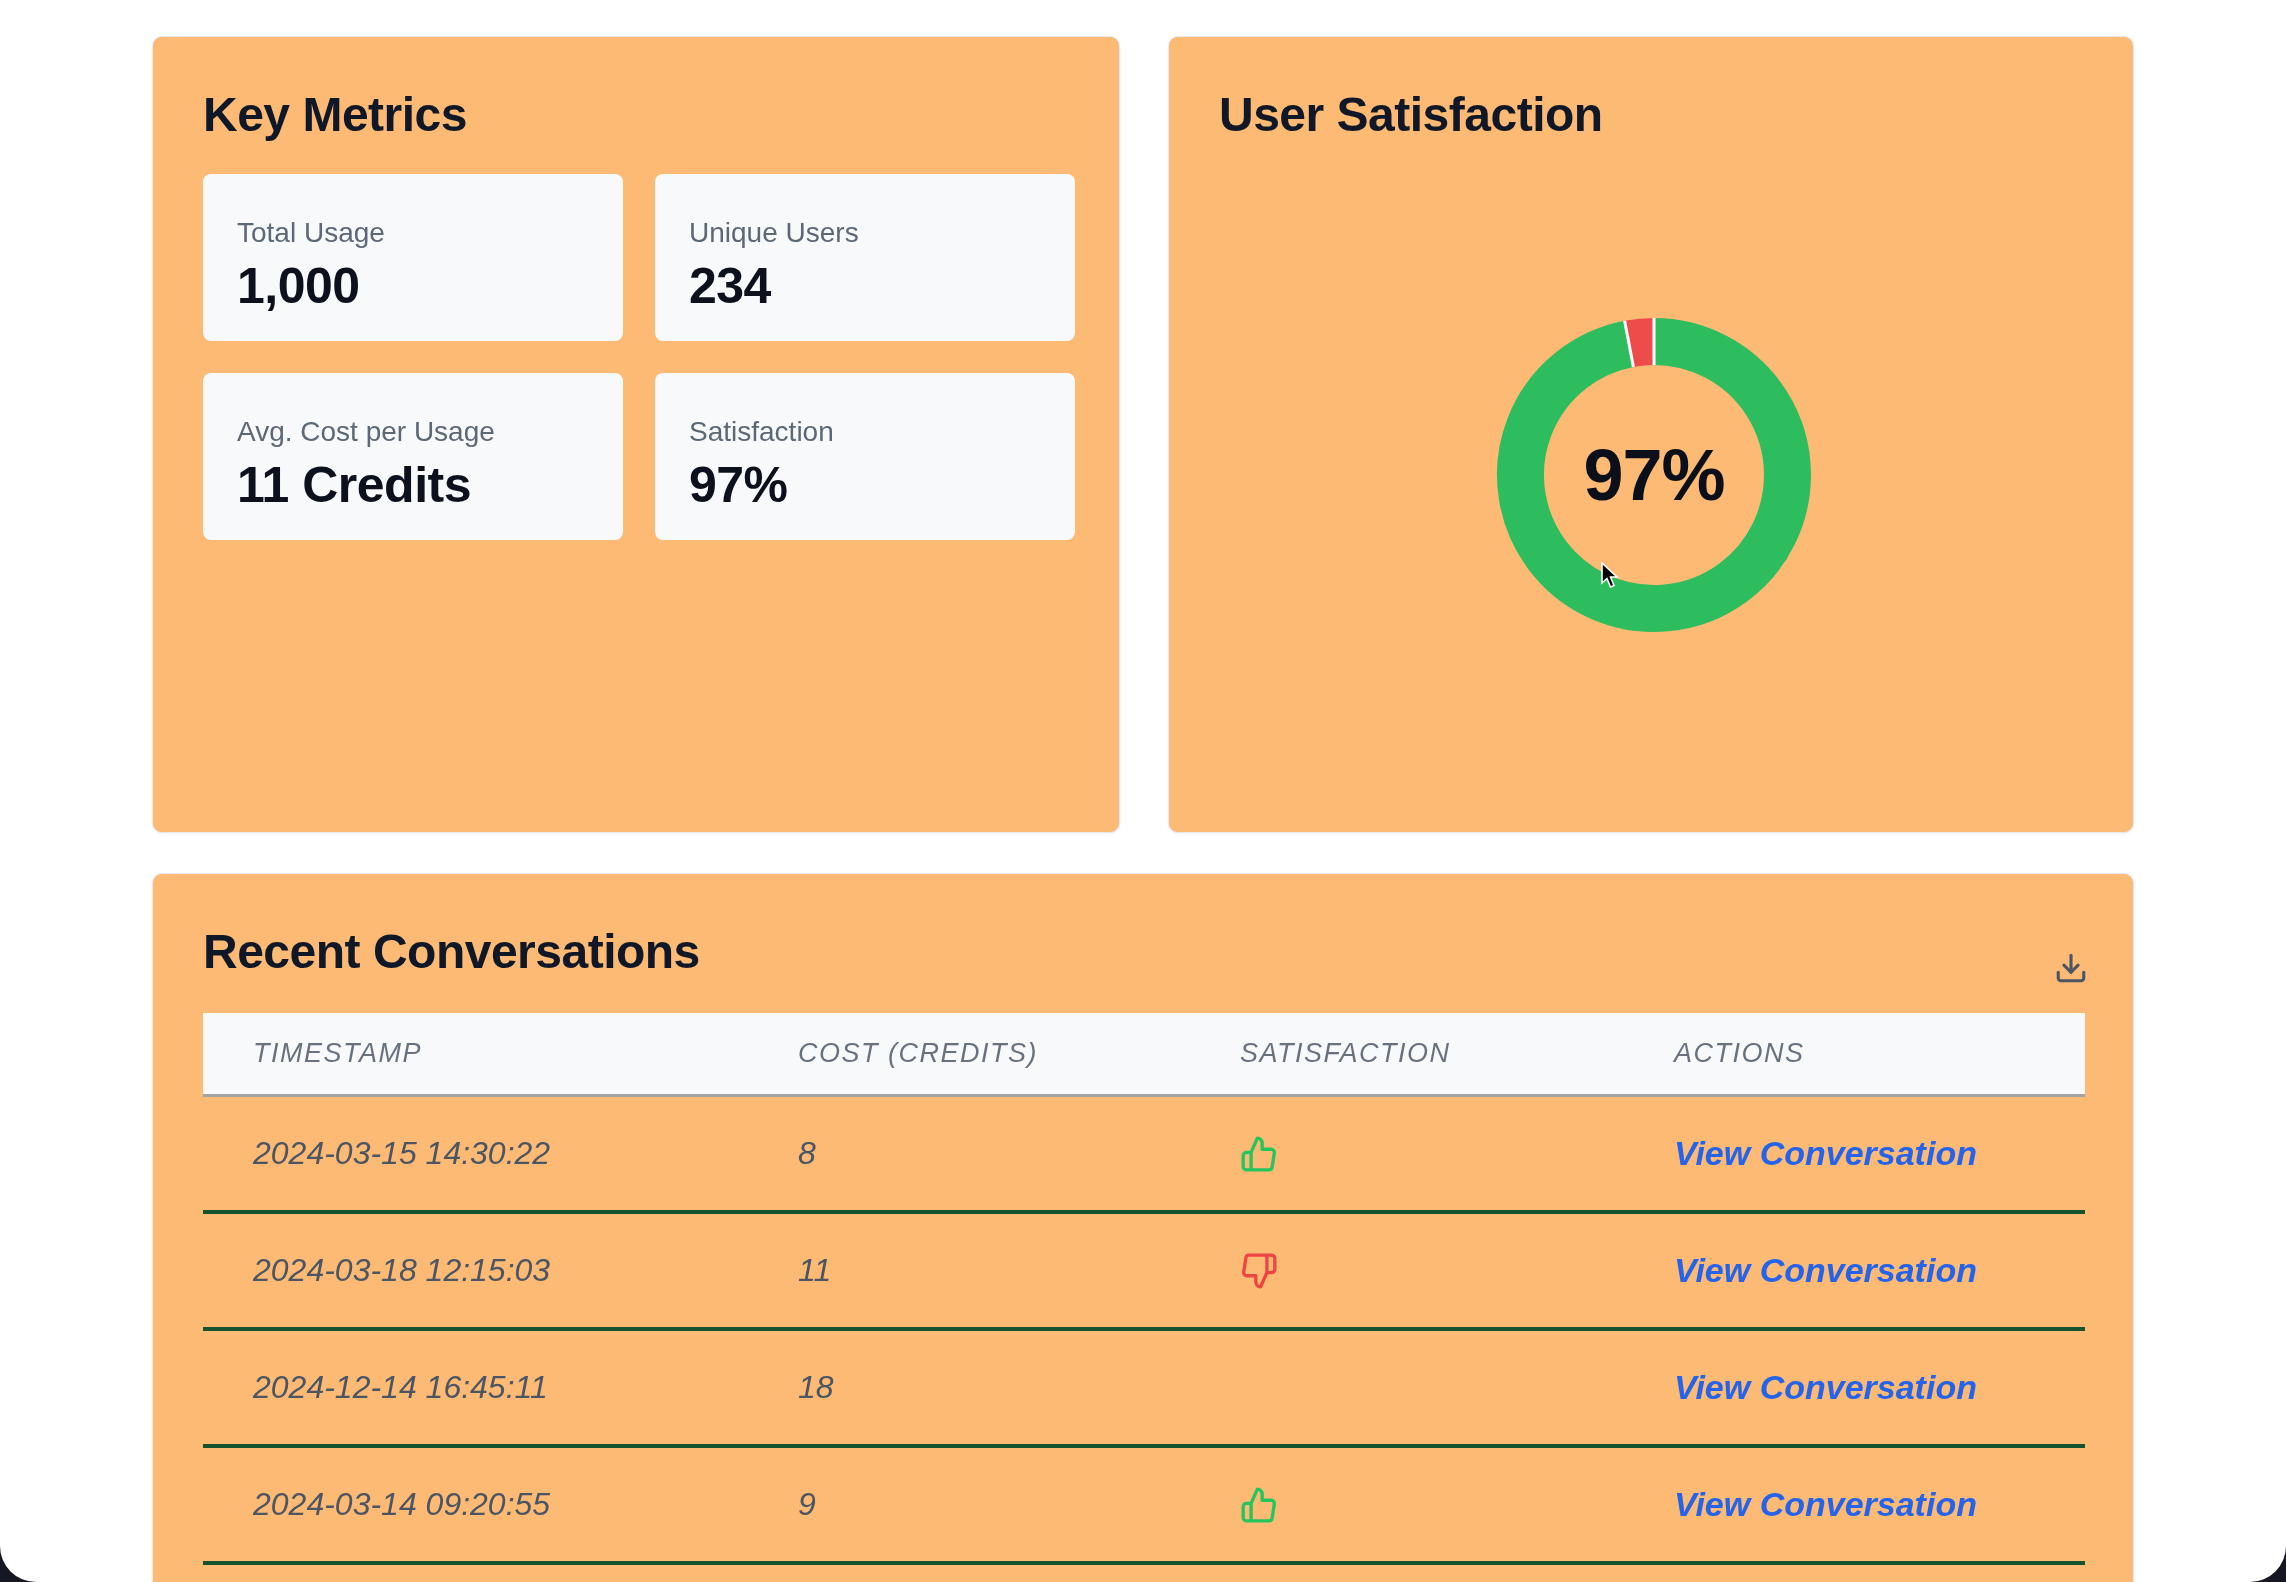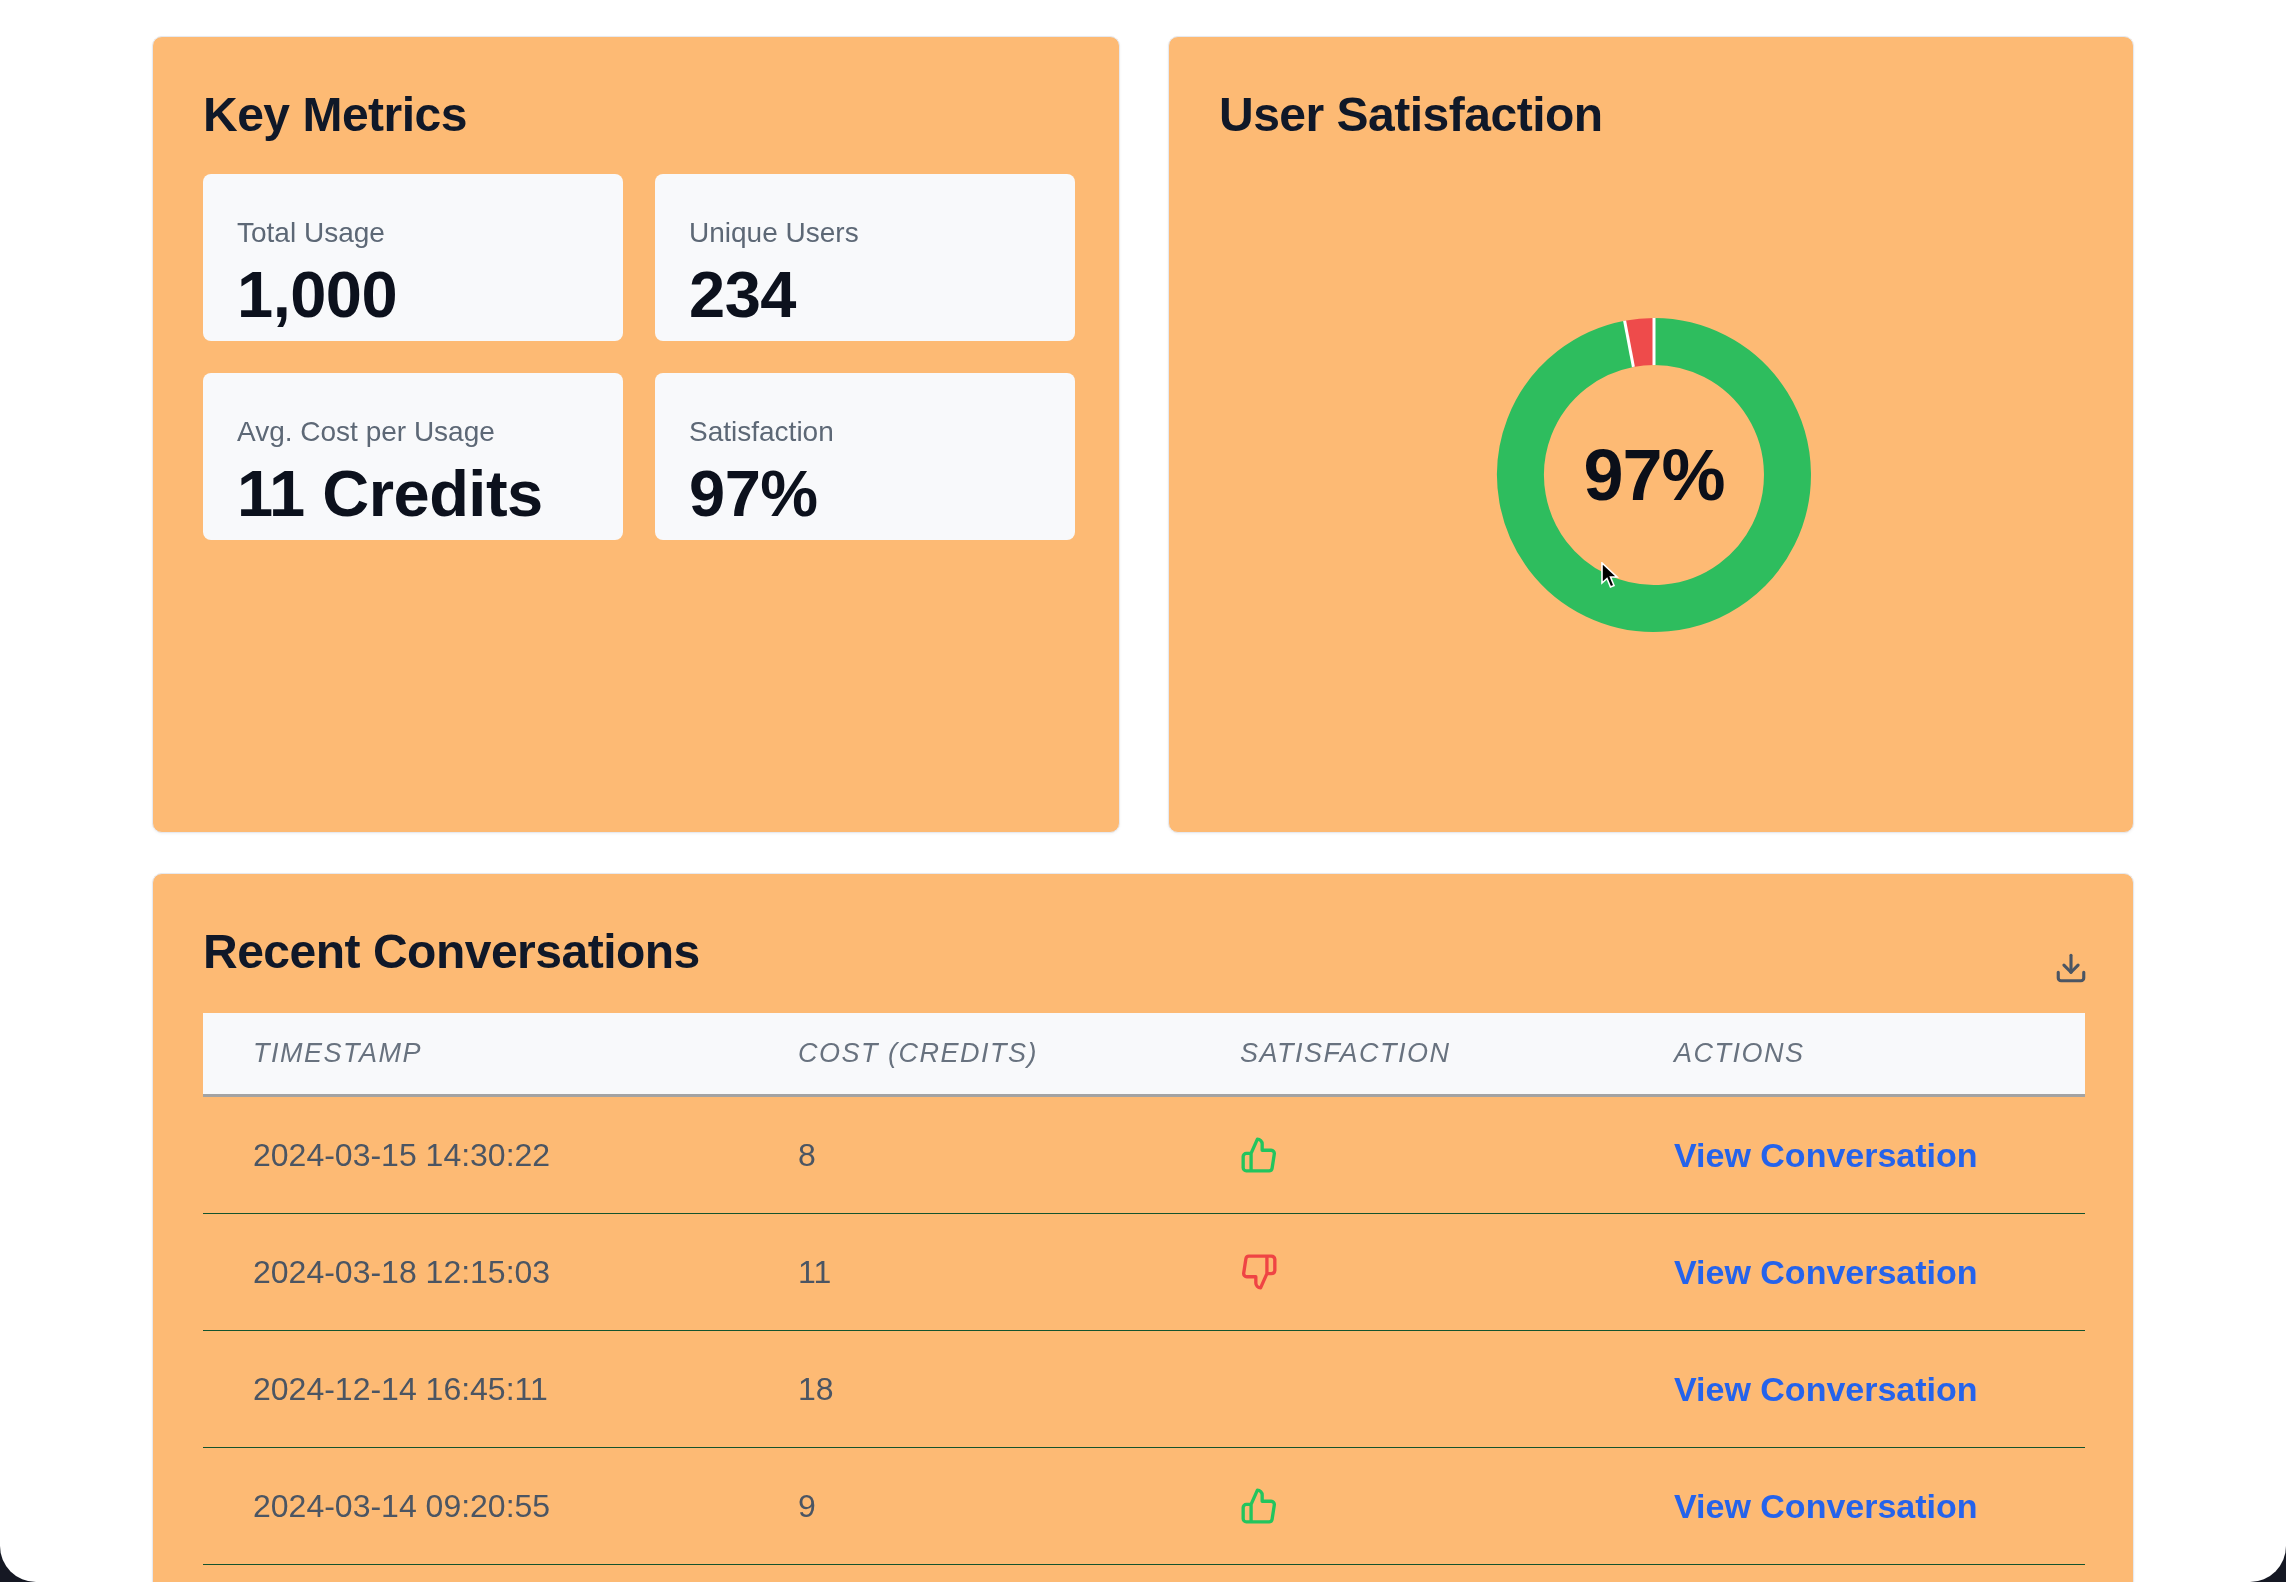--- a/index.html
+++ b/index.html
@@ -11,39 +11,39 @@
         box-shadow:0 1px 3px rgba(16,24,40,.05);}
   .card-title{position:absolute;left:50px;top:50px;font-size:48px;font-weight:700;
               color:#101828;letter-spacing:-.5px;white-space:nowrap;}
 
   
   #km-card{left:152px;top:36px;width:968px;height:797px;}
   .stat-grid{position:absolute;left:50px;top:137px;display:grid;
              grid-template-columns:420px 420px;grid-auto-rows:167px;column-gap:30px;row-gap:35px;gap:32px;}
   .stat-box{background:#f8f9fb;border-radius:8px;padding:42px 34px 0 34px;}
   .stat-label{font-size:28px;color:#5d6876;line-height:1.2;}
-  .stat-value{margin-top:9px;font-size:65px;font-weight:700;color:#0c111d;letter-spacing:-.5px;line-height:1.1;}
+  .stat-value{margin-top:9px;font-size:50px;font-weight:700;color:#0c111d;letter-spacing:-.5px;line-height:1.1;}
 
   
   #us-card{left:1168px;top:36px;width:966px;height:797px;padding-left:24px;}
   .donut-wrap{position:absolute;left:325px;top:278px;width:320px;height:320px;}
   .donut-center{position:absolute;inset:0;display:flex;align-items:center;justify-content:center;
                 font-size:72px;font-weight:700;color:#0b0f19;letter-spacing:-1px;}
 
   
   #rc-card{left:152px;top:873px;width:1982px;height:790px;border-radius:10px 10px 0 0;}
   .download-btn{position:absolute;left:1898px;top:74px;width:40px;height:40px;cursor:pointer;
                 display:flex;align-items:center;justify-content:center;}
   .tbl{position:absolute;left:50px;top:139px;width:1882px;}
   .tbl-header{display:grid;grid-template-columns:595px 442px 434px 411px;height:84px;
               background:#f8f9fb;align-items:center;border-bottom:3px solid #a3a3a3;font-style:italic;}
   .th{font-size:27px;color:#68727f;letter-spacing:1.5px;text-transform:uppercase;white-space:nowrap;}
   .th:first-child{padding-left:50px;}
   .tbl-row{display:grid;grid-template-columns:595px 442px 434px 411px;height:117px;
-           align-items:center;border-bottom:1px solid #14532d;}
+           align-items:center;border-bottom:4px solid #14532d;font-style:italic;}
   .td{font-size:32px;color:#4b5563;white-space:nowrap;}
   .td:first-child{padding-left:50px;}
   .link{font-size:34px;font-weight:700;color:#2563eb;cursor:pointer;white-space:nowrap;}
   .thumb{width:38px;height:38px;display:block;}
   .thumb.up{stroke:#22c55e;}
   .thumb.down{stroke:#ef4444;}
 
   .cursor{position:absolute;left:1600px;top:562px;width:24px;height:28px;pointer-events:none;}
 </style>
 </head>

